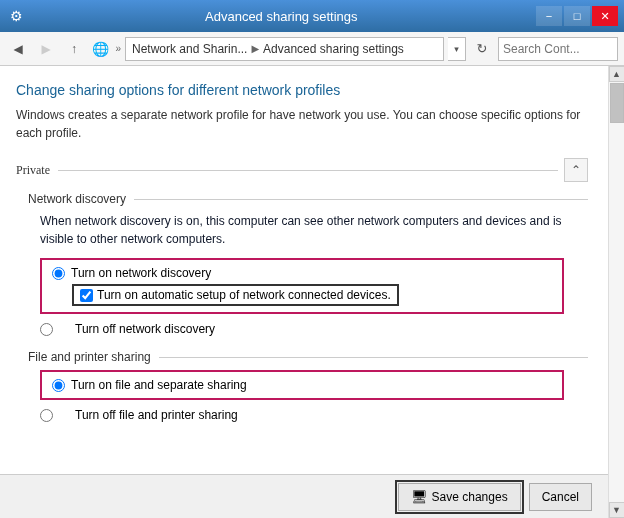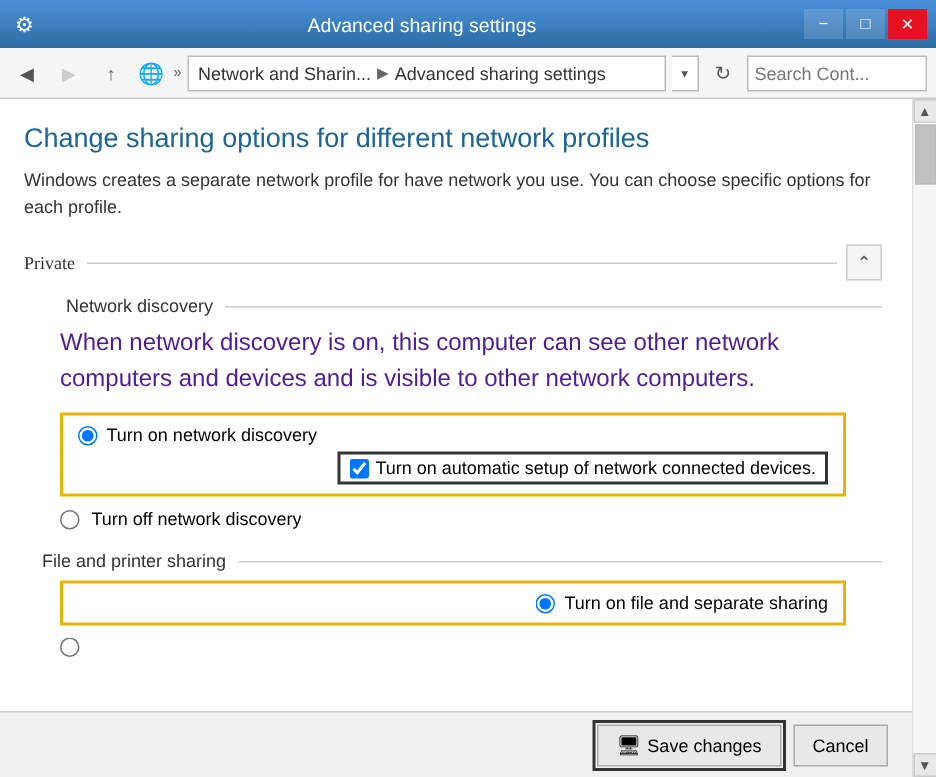--- a/index.html
+++ b/index.html
@@ -150,21 +150,21 @@
     .scroll-thumb {
       width: 14px;
       height: 40px;
       background: #c1c1c1;
       border: 1px solid #bbb;
       margin: 1px auto;
     }
 
     
     .page-title {
-      font-size: 18px;
+      font-size: 14px;
       font-weight: 300;
       color: #1a6496;
       margin-bottom: 8px;
     }
     .page-desc {
       font-size: 12px;
       color: #333;
       margin-bottom: 16px;
       line-height: 1.5;
     }
@@ -203,57 +203,57 @@
       margin-left: 12px;
       margin-bottom: 6px;
     }
     .subsection-line {
       flex: 1;
       height: 1px;
       background: #ccc;
     }
 
     .sub-desc {
-      font-size: 16px;
-      color: #4c1d95;
+      font-size: 12px;
+      color: #0f172a;
       margin: 0 0 10px 24px;
       line-height: 1.5;
     }
 
     
     .options-box {
-      border: 2px solid #eab308;
+      border: 2px solid #be185d;
       margin: 0 24px 8px 24px;
       padding: 6px 10px;
     }
     .option-row {
       display: flex;
       align-items: center;
       gap: 6px;
       margin-bottom: 4px;
       font-size: 12px;
     }
-    .option-row:last-child { margin-bottom: 0; justify-content: flex-end; }
+    .option-row:last-child { margin-bottom: 0; }
     .option-row input[type="radio"] { margin: 0; cursor: pointer; }
     .option-row input[type="checkbox"] { margin: 0; cursor: pointer; }
     .sub-option {
       margin-left: 20px;
     }
     .checkbox-box {
       border: 2px solid #333;
       padding: 2px 6px;
       display: inline-flex;
       align-items: center;
       gap: 4px;
     }
 
     .option-row-plain {
       display: flex;
       align-items: center;
-      gap: 8px;
+      gap: 22px;
       margin: 2px 24px;
       font-size: 12px;
     }
     .option-row-plain input[type="radio"] { margin: 0; cursor: pointer; }
 
     
     .section-gap { margin-top: 14px; }
 
     
     .bottom-bar {
@@ -330,21 +330,21 @@
     <div class="page-title">Change sharing options for different network profiles</div>
     <div class="page-desc">Windows creates a separate network profile for have network you use. You can choose specific options for each profile.</div>
 
     <div class="section-header">
       <span class="section-label">Private</span>
       <div class="section-line"></div>
       <div class="section-collapse">⌃</div>
     </div>
 
     <div class="subsection-line-wrap">
-      <span class="section-label" style="margin-left:16px; font-size:12px;">Network discovery</span>
+      <span class="section-label" style="margin-left:0; font-size:12px;">Network discovery</span>
       <div class="subsection-line"></div>
     </div>
 
     <p class="sub-desc">When network discovery is on, this computer can see other network computers and devices and is visible to other network computers.</p>
 
     <div class="options-box">
       <div class="option-row">
         <input type="radio" name="netdisc" id="nd-on" checked="" style="">
         <label for="nd-on">Turn on network discovery</label>
       </div>
@@ -368,20 +368,21 @@
 
 
     <div class="options-box">
       <div class="option-row">
         <input type="radio" name="fileprint" id="fp-on" checked="" style="">
         <label for="fp-on">Turn on file and separate sharing</label>
       </div>
     </div>
     <div class="option-row-plain">
       <input type="radio" name="fileprint" id="fp-off" style="">
+      <label for="fp-off">Turn off file and printer sharing</label>
     </div>
 
     <div style="height: 50px;"></div>
 
   </div>
 
   <div class="scrollbar">
     <div class="scroll-arrow">▲</div>
     <div class="scroll-track">
       <div class="scroll-thumb"></div>

